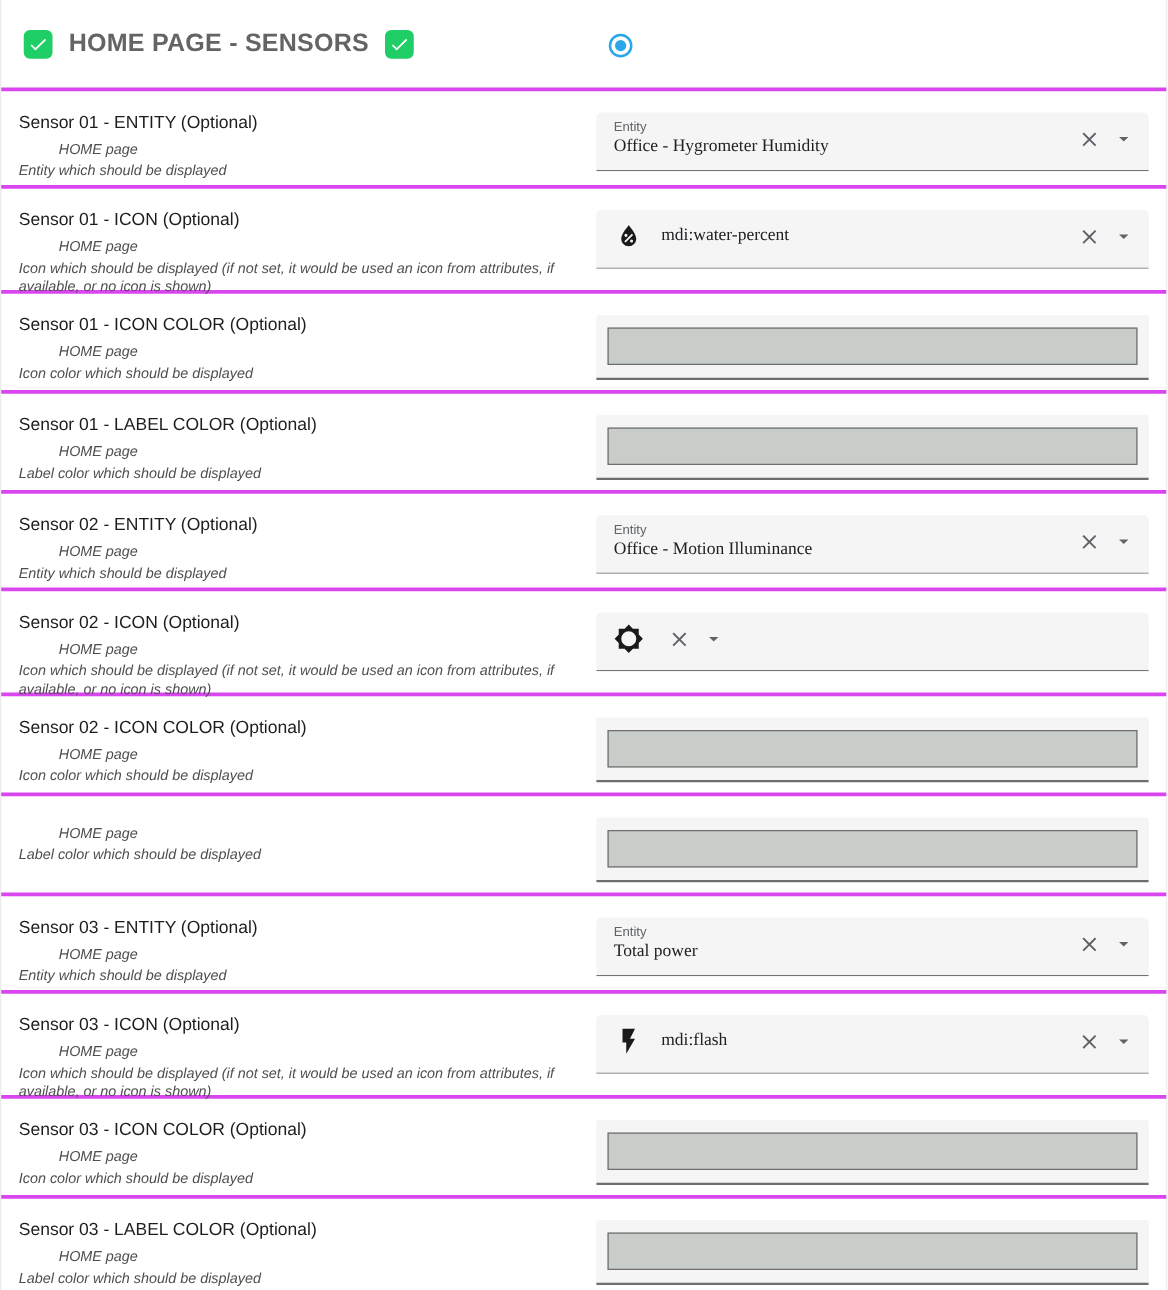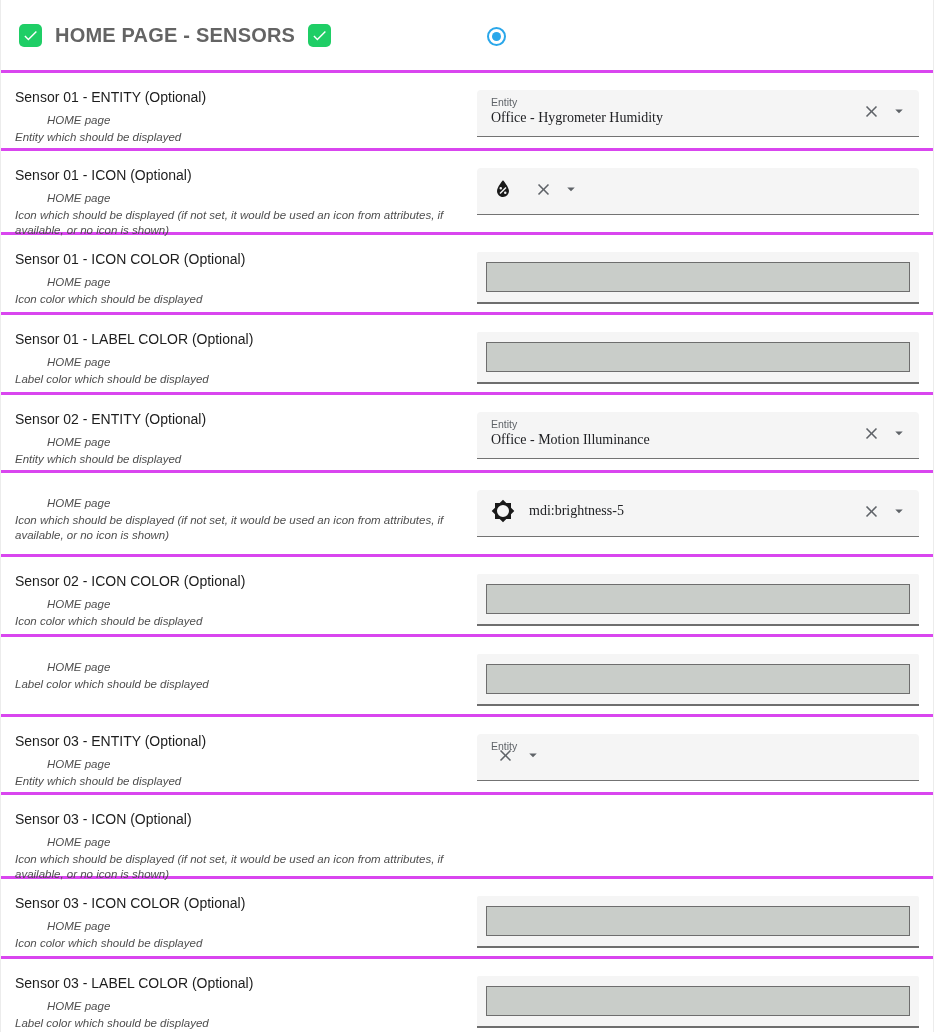--- a/index.html
+++ b/index.html
@@ -113,20 +113,21 @@
         <div class="left">
           <div class="title">Sensor 01 - ICON (Optional)</div>
           <div class="sub ctx">HOME page</div>
           <div class="sub desc">Icon which should be displayed (if not set, it would be used an icon from attributes, if available, or no icon is shown)</div>
         </div>
         <div class="right">
           <div class="field">
             <span class="lead-icon"><svg viewBox="0 0 24 24" width="24" height="24">
                 <path d="M12,3.25C12,3.25 6,10 6,14C6,17.32 8.69,20 12,20A6,6 0 0,0 18,14C18,10 12,3.25 12,3.25M14.47,9.97L15.53,11.03L9.53,17.03L8.47,15.97L14.47,9.97M9.75,10A1.25,1.25 0 0,1 11,11.25A1.25,1.25 0 0,1 9.75,12.5A1.25,1.25 0 0,1 8.5,11.25A1.25,1.25 0 0,1 9.75,10M14.25,14.5A1.25,1.25 0 0,1 15.5,15.75A1.25,1.25 0 0,1 14.25,17A1.25,1.25 0 0,1 13,15.75A1.25,1.25 0 0,1 14.25,14.5Z" fill="currentColor" fill-rule="evenodd"></path>
               </svg></span>
+            <span class="fvalue">mdi:water-percent</span>
             <span class="icon-btn">
               <svg viewBox="0 0 24 24" width="19" height="19">
                 <path d="M19,6.41L17.59,5L12,10.59L6.41,5L5,6.41L10.59,12L5,17.59L6.41,19L12,13.41L17.59,19L19,17.59L13.41,12L19,6.41Z" fill="currentColor" fill-rule="evenodd"></path>
               </svg>
             </span>
             <span class="icon-btn">
               <svg viewBox="0 0 24 24" width="18" height="18">
                 <path d="M7,10L12,15L17,10Z" fill="currentColor" fill-rule="evenodd"></path>
               </svg>
             </span>
@@ -175,29 +176,29 @@
             <span class="icon-btn">
               <svg viewBox="0 0 24 24" width="18" height="18">
                 <path d="M7,10L12,15L17,10Z" fill="currentColor" fill-rule="evenodd"></path>
               </svg>
             </span>
           </div>
         </div>
       </div>
       <div class="row h-icon">
         <div class="left">
+          <div class="title">Sensor 02 - ICON (Optional)</div>
           <div class="sub ctx">HOME page</div>
           <div class="sub desc">Icon which should be displayed (if not set, it would be used an icon from attributes, if available, or no icon is shown)</div>
         </div>
         <div class="right">
           <div class="field">
             <span class="lead-icon"><svg viewBox="0 0 24 24" width="24" height="24">
                 <path d="M12,18A6,6 0 0,1 6,12A6,6 0 0,1 12,6A6,6 0 0,1 18,12A6,6 0 0,1 12,18M20,15.31L23.31,12L20,8.69V4H15.31L12,0.69L8.69,4H4V8.69L0.69,12L4,15.31V20H8.69L12,23.31L15.31,20H20V15.31Z" fill="currentColor" fill-rule="evenodd"></path>
               </svg></span>
-            <span class="fvalue">mdi:brightness-5</span>
             <span class="icon-btn">
               <svg viewBox="0 0 24 24" width="19" height="19">
                 <path d="M19,6.41L17.59,5L12,10.59L6.41,5L5,6.41L10.59,12L5,17.59L6.41,19L12,13.41L17.59,19L19,17.59L13.41,12L19,6.41Z" fill="currentColor" fill-rule="evenodd"></path>
               </svg>
             </span>
             <span class="icon-btn">
               <svg viewBox="0 0 24 24" width="18" height="18">
                 <path d="M7,10L12,15L17,10Z" fill="currentColor" fill-rule="evenodd"></path>
               </svg>
             </span>
@@ -229,38 +230,57 @@
       </div>
       <div class="row h-entity">
         <div class="left">
           <div class="title">Sensor 03 - ENTITY (Optional)</div>
           <div class="sub ctx">HOME page</div>
           <div class="sub desc">Entity which should be displayed</div>
         </div>
         <div class="right">
           <div class="field has-label">
             <span class="flabel">Entity</span>
+            <span class="fvalue">Total power</span>
             <span class="icon-btn">
               <svg viewBox="0 0 24 24" width="19" height="19">
                 <path d="M19,6.41L17.59,5L12,10.59L6.41,5L5,6.41L10.59,12L5,17.59L6.41,19L12,13.41L17.59,19L19,17.59L13.41,12L19,6.41Z" fill="currentColor" fill-rule="evenodd"></path>
               </svg>
             </span>
             <span class="icon-btn">
               <svg viewBox="0 0 24 24" width="18" height="18">
                 <path d="M7,10L12,15L17,10Z" fill="currentColor" fill-rule="evenodd"></path>
               </svg>
             </span>
           </div>
         </div>
       </div>
       <div class="row h-icon">
         <div class="left">
           <div class="title">Sensor 03 - ICON (Optional)</div>
           <div class="sub ctx">HOME page</div>
           <div class="sub desc">Icon which should be displayed (if not set, it would be used an icon from attributes, if available, or no icon is shown)</div>
+        </div>
+        <div class="right">
+          <div class="field">
+            <span class="lead-icon"><svg viewBox="0 0 24 24" width="24" height="24">
+                <path d="M7,2V13H10V22L17,10H13L17,2H7Z" fill="currentColor" fill-rule="evenodd"></path>
+              </svg></span>
+            <span class="fvalue">mdi:flash</span>
+            <span class="icon-btn">
+              <svg viewBox="0 0 24 24" width="19" height="19">
+                <path d="M19,6.41L17.59,5L12,10.59L6.41,5L5,6.41L10.59,12L5,17.59L6.41,19L12,13.41L17.59,19L19,17.59L13.41,12L19,6.41Z" fill="currentColor" fill-rule="evenodd"></path>
+              </svg>
+            </span>
+            <span class="icon-btn">
+              <svg viewBox="0 0 24 24" width="18" height="18">
+                <path d="M7,10L12,15L17,10Z" fill="currentColor" fill-rule="evenodd"></path>
+              </svg>
+            </span>
+          </div>
         </div>
       </div>
       <div class="row h-color">
         <div class="left">
           <div class="title">Sensor 03 - ICON COLOR (Optional)</div>
           <div class="sub ctx">HOME page</div>
           <div class="sub desc">Icon color which should be displayed</div>
         </div>
         <div class="right">
           <div class="colorfield" style="border-bottom-color: rgb(110, 110, 110);">

